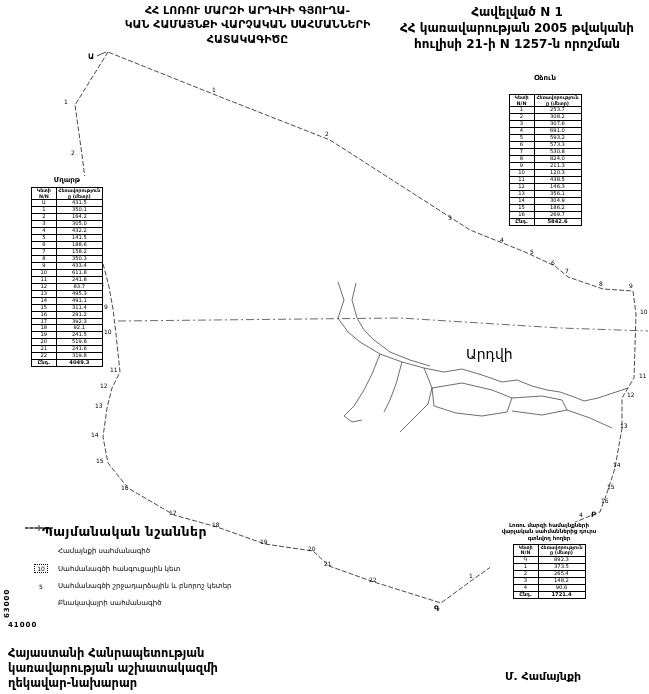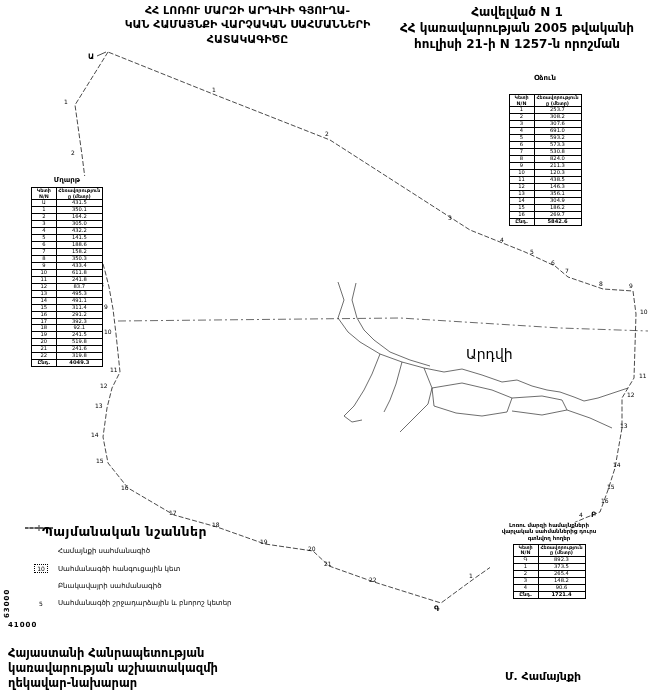--- a/index.html
+++ b/index.html
@@ -379,32 +379,32 @@
       <span class="legend-label">Համայնքի սահմանագիծ</span>
     </div>
     <div class="legend-item">
       <span class="legend-sym">
         <span class="numbox">10</span>
       </span>
       <span class="legend-label">Սահմանագծի հանգուցային կետ</span>
     </div>
     <div class="legend-item">
       <span class="legend-sym">
+        <span>5</span>
+      </span>
+      <span class="legend-label">Սահմանագծի շրջադարձային և բնորոշ կետեր</span>
+    </div>
+    <div class="legend-item">
+      <span class="legend-sym">
         <svg width="30" height="8">
             <line x1="1" y1="4" x2="29" y2="4" stroke="#000" stroke-width="0.8" stroke-dasharray="3 2"></line>
           </svg>
       </span>
       <span class="legend-label">Բնակավայրի սահմանագիծ</span>
     </div>
-    <div class="legend-item">
-      <span class="legend-sym">
-        <span>5</span>
-      </span>
-      <span class="legend-label">Սահմանագծի շրջադարձային և բնորոշ կետեր</span>
-    </div>
   </div>
 
   <div class="settlement-label">Արդվի</div>
   <div class="grid-v">63000</div>
   <div class="grid-h">41000</div>
 
   <div class="footer-block">
     <div>Հայաստանի Հանրապետության</div>
     <div>կառավարության աշխատակազմի</div>
     <div>ղեկավար-նախարար</div>

